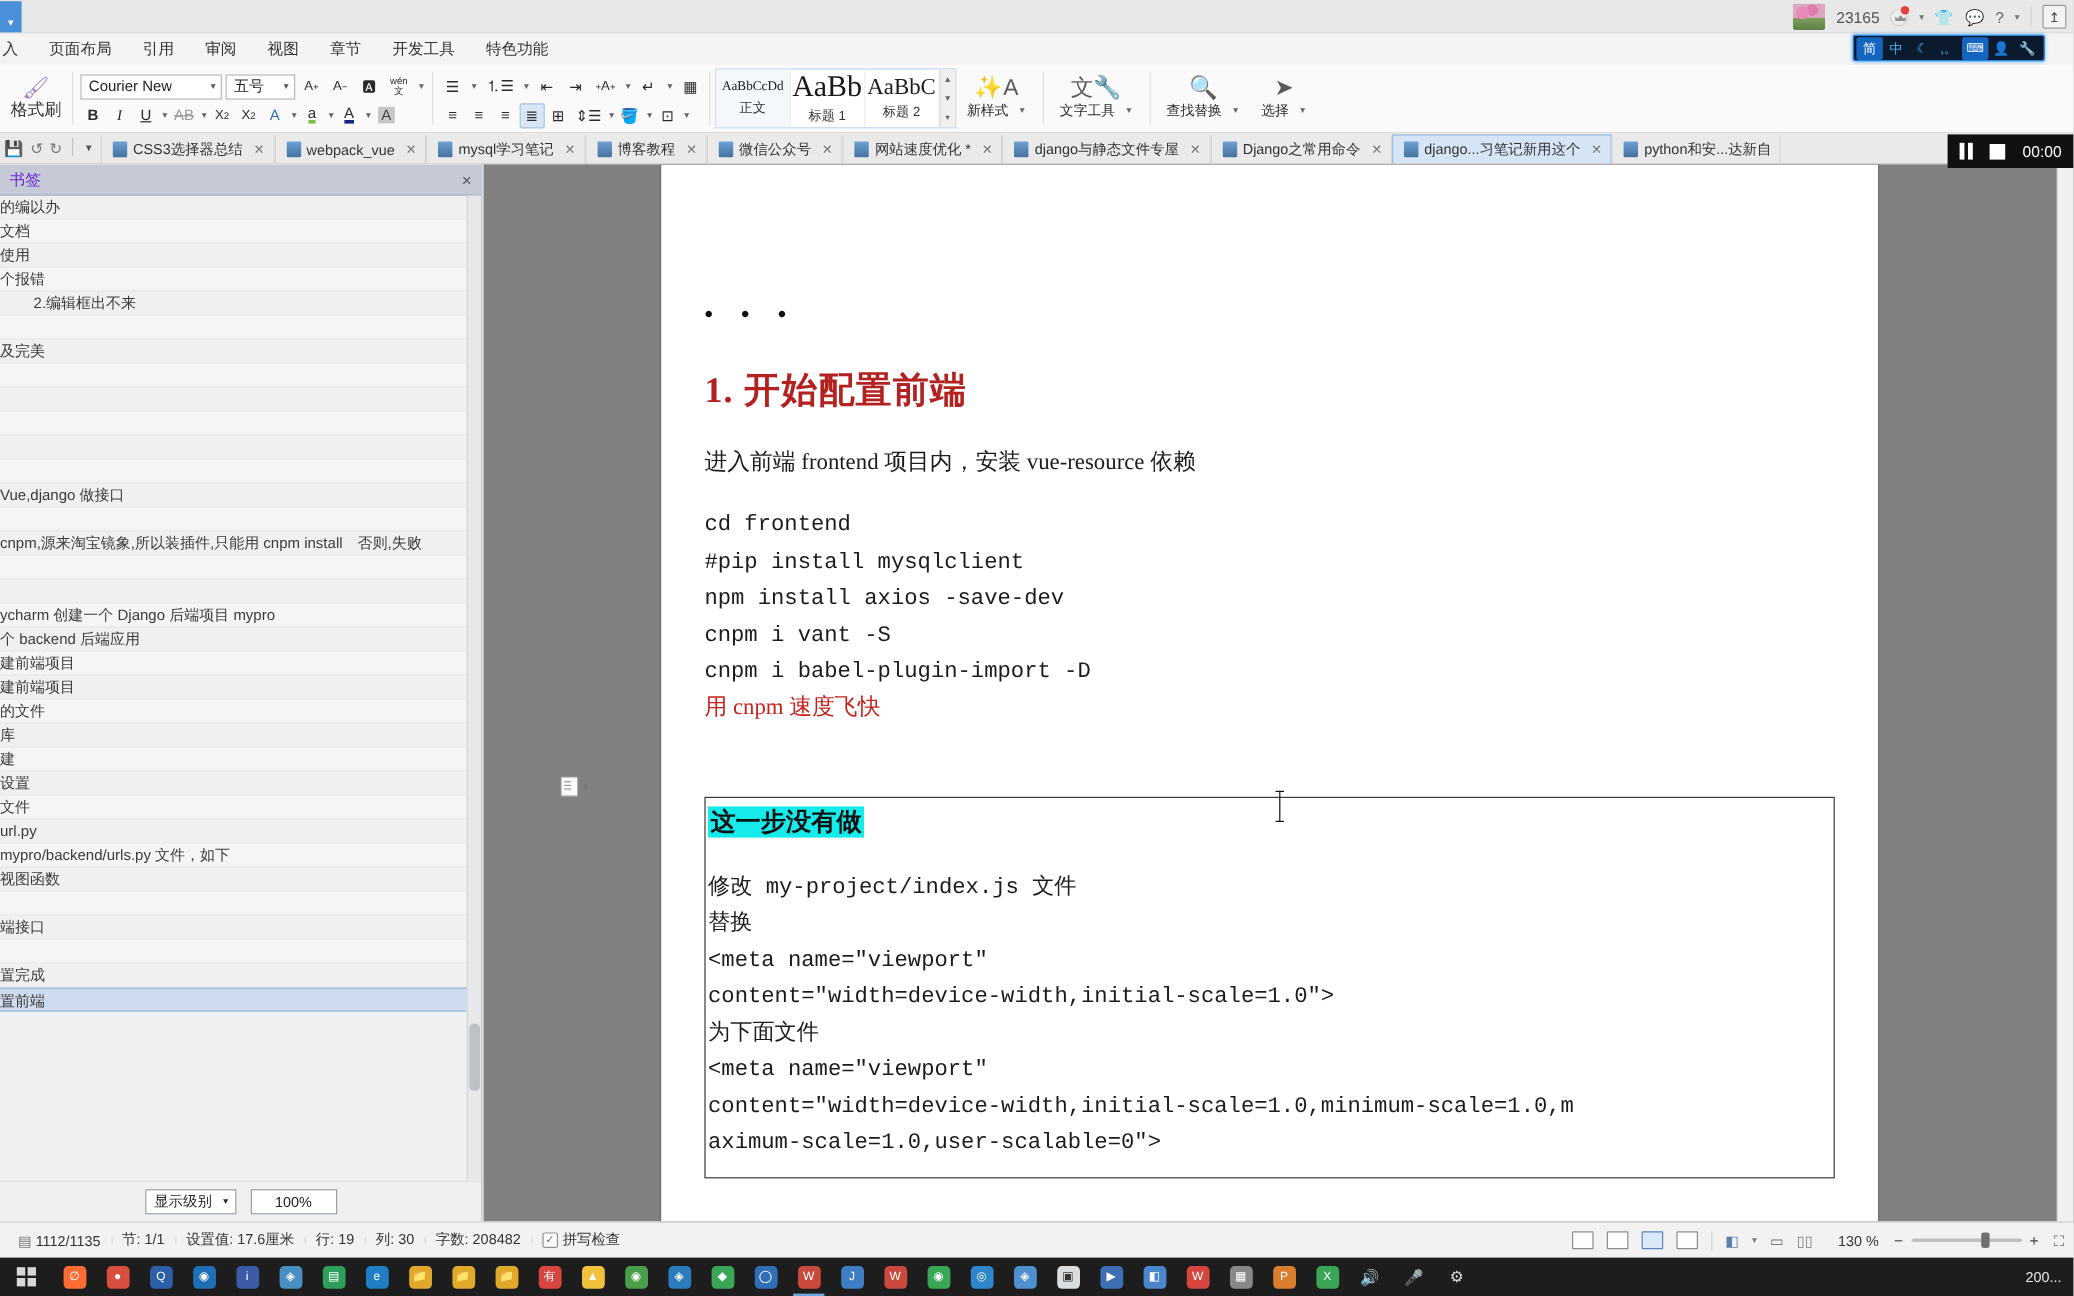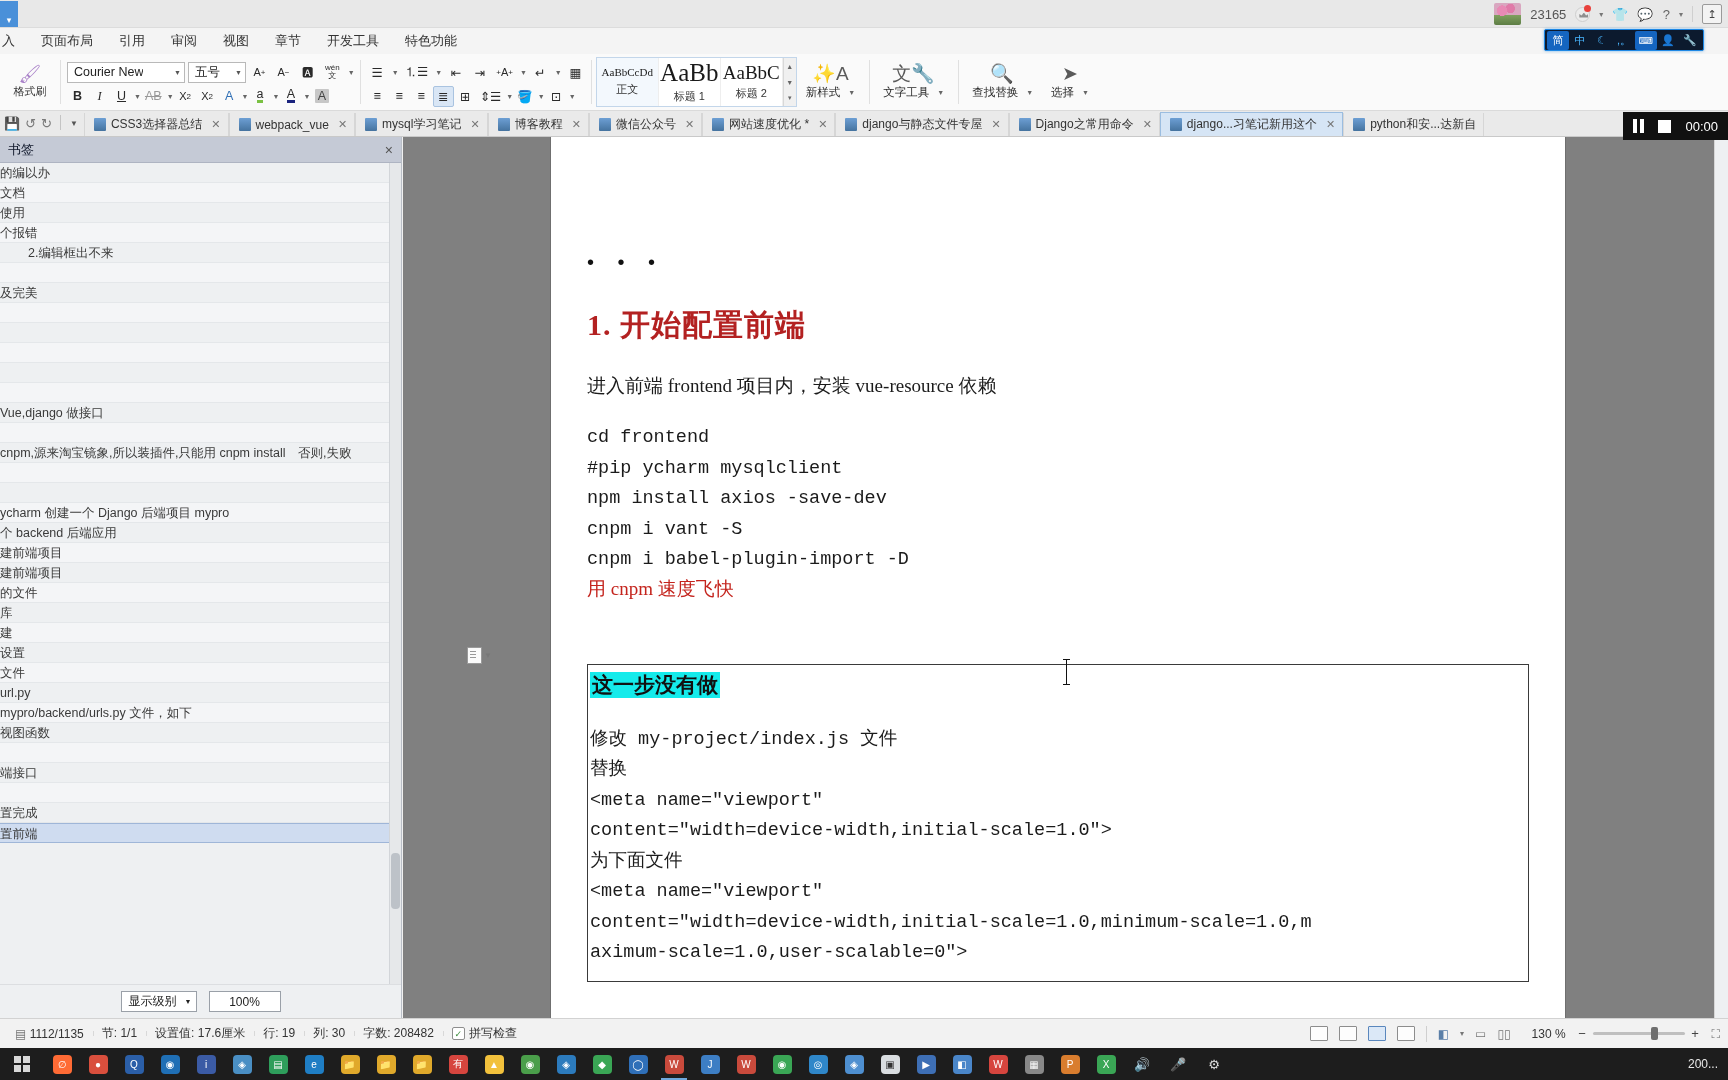--- a/index.html
+++ b/index.html
@@ -92,21 +92,21 @@
     display:flex; align-items:stretch;
   }
   .rgrp { display:flex; align-items:center; padding:0 5px; position:relative; }
   .rgrp + .rgrp:before {
     content:""; position:absolute; left:0; top:6px; bottom:6px; width:1px; background:#e0e0e0;
   }
   .fmt-painter {
     width:50px; display:flex; flex-direction:column; align-items:center; justify-content:center; gap:1px;
   }
   .fp-ico { font-size:18px; color:#a87fc8; line-height:1; }
-  .fp-lbl { font-size:11px; color:#333;text-align:right; }
+  .fp-lbl { font-size:14px; color:#333;text-align:right; }
 
   .font-col { display:flex; flex-direction:column; gap:3px; padding:4px 0 0 2px; }
   .font-row1 { display:flex; align-items:center; gap:3px; }
   .font-row2 { display:flex; align-items:center; gap:1px; }
   .cbx {
     height:21px; border:1px solid #b9b9b9; background:#fff; display:flex; align-items:center;
     justify-content:space-between; padding:0 3px 0 6px; font-size:12.5px; color:#222;
   }
   .cbx.fontname { width:118px; }
   .cbx.fontsize { width:58px; }
@@ -189,21 +189,21 @@
 
   
   .leftpanel {
     position:absolute; left:0; top:137px; width:402px; bottom:62px;
     background:#eef0f2; border-right:1px solid #b9bec6; overflow:hidden;
   }
   .lp-head {
     height:26px; background:#c5cad6; border-bottom:1px solid #aeb4c2;
     display:flex; align-items:center; justify-content:space-between; padding:0 8px;
   }
-  .lp-title { font-size:13px; color:#0f172a; }
+  .lp-title { font-size:13px; color:#6d28d9; }
   .lp-close { font-size:14px; color:#555; }
   .lp-list { position:absolute; left:0; right:12px; top:26px; bottom:34px; overflow:hidden; }
   .lp-row {
     height:20px; line-height:20px; font-size:12.5px; color:#3a3a3a;
     padding-left:0; white-space:nowrap; border-bottom:1px solid #e4e7ea;
     overflow:hidden;
   }
   .lp-row.alt { background:#f4f5f7; }
   .lp-row.sel { background:#cfdcf0; border-top:1px solid #9fb6d8; border-bottom:1px solid #9fb6d8; }
   .lp-row.indent { padding-left:28px; }
@@ -657,21 +657,21 @@
         <div class="ellipsis-dots">• • •</div>
 
         <div style="height:34px"></div>
         <div class="h1red">1. 开始配置前端</div>
 
         <div style="height:25px"></div>
         <div class="para">进入前端 frontend 项目内，安装 vue-resource 依赖</div>
 
         <div style="height:22px"></div>
         <div class="mono">cd frontend</div>
-        <div class="mono">#pip ycharm mysqlclient</div>
+        <div class="mono">#pip install mysqlclient</div>
         <div class="mono">npm install axios -save-dev</div>
         <div class="mono">cnpm i vant -S</div>
         <div class="mono">cnpm i babel-plugin-import -D</div>
         <div class="mono-red">用 cnpm 速度飞快</div>
 
         <div style="height:62px"></div>
 
         <div class="codebox">
           <div style="padding:0 2px">
             <span class="hlcyan">这一步没有做</span>

